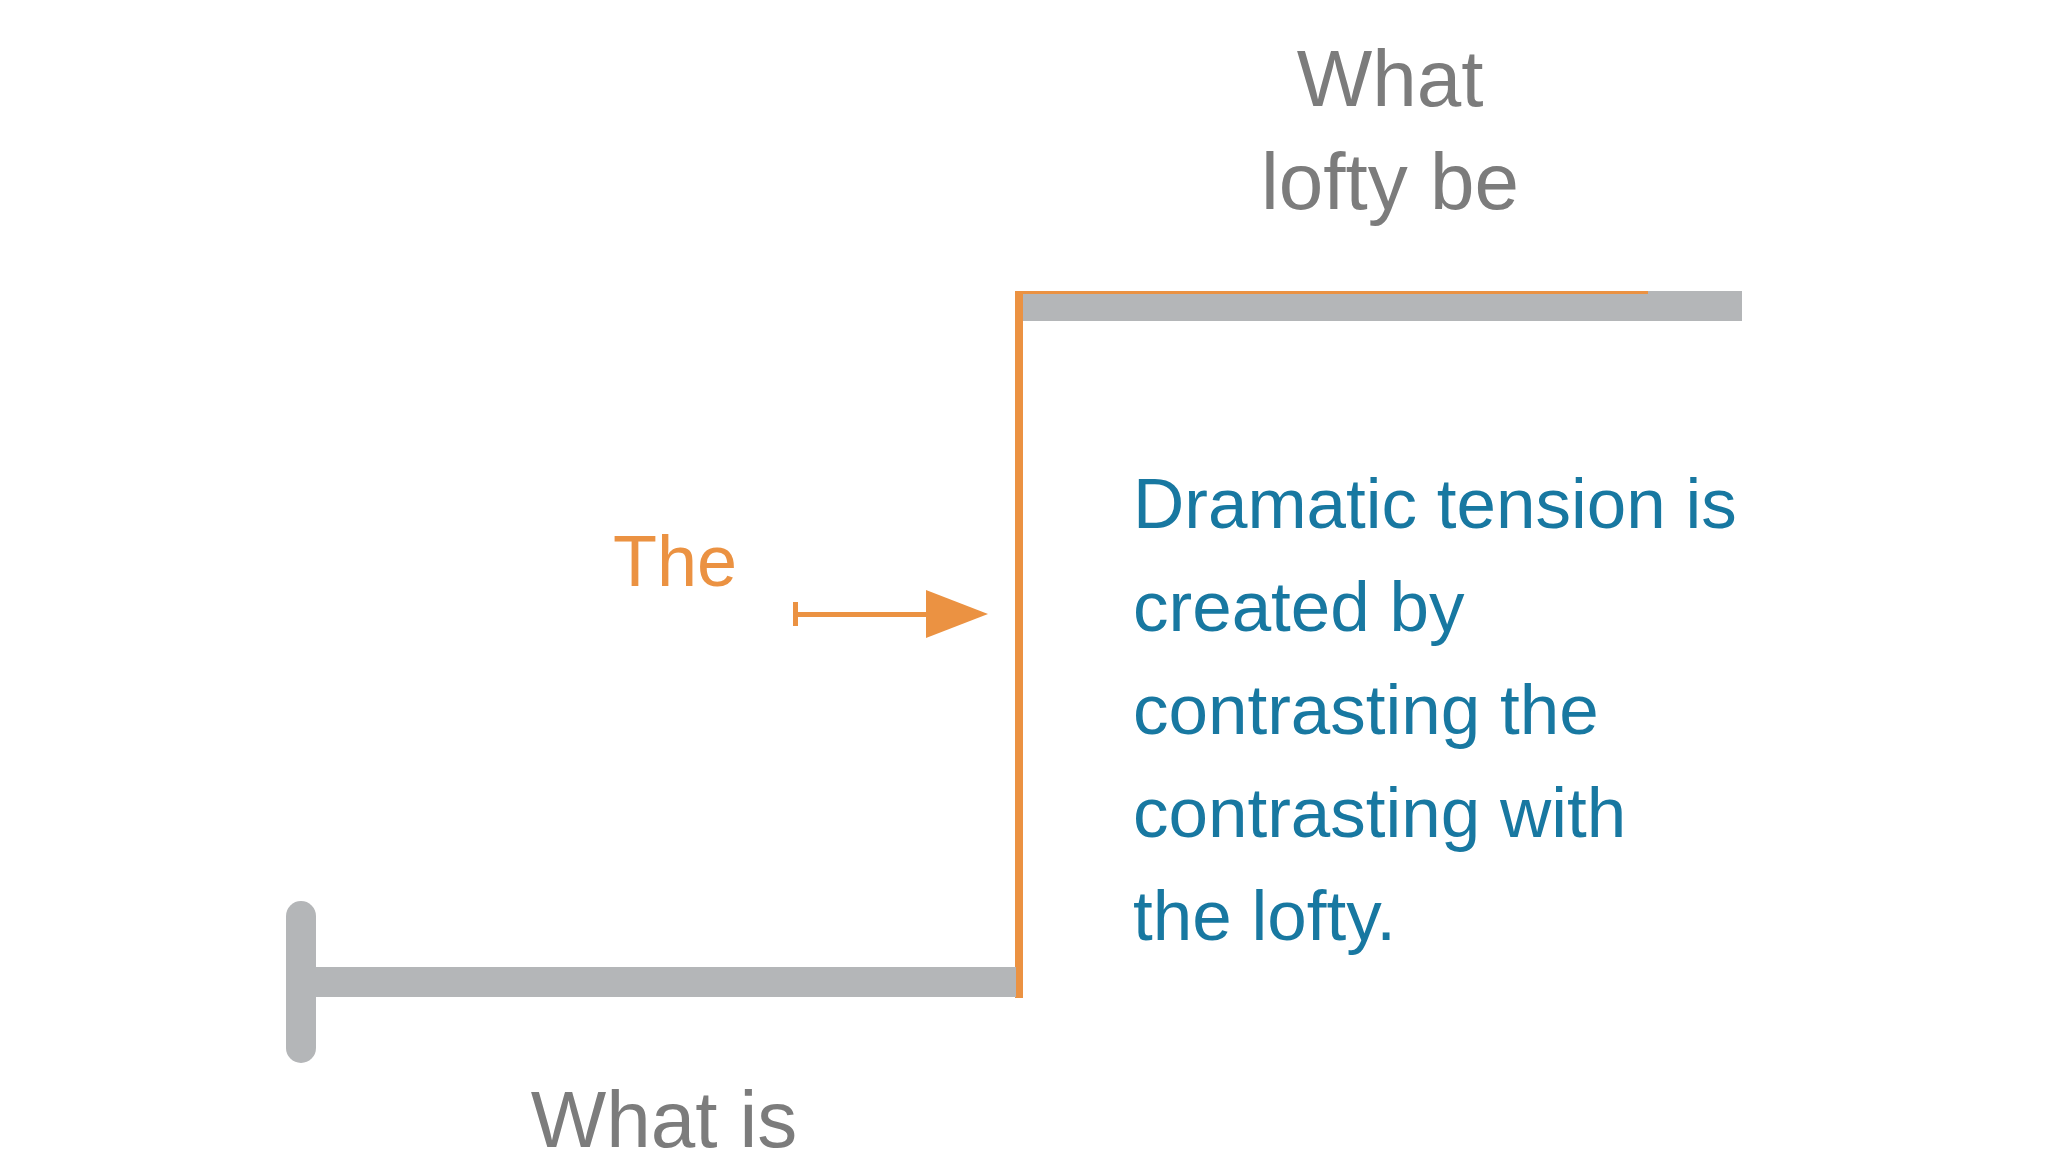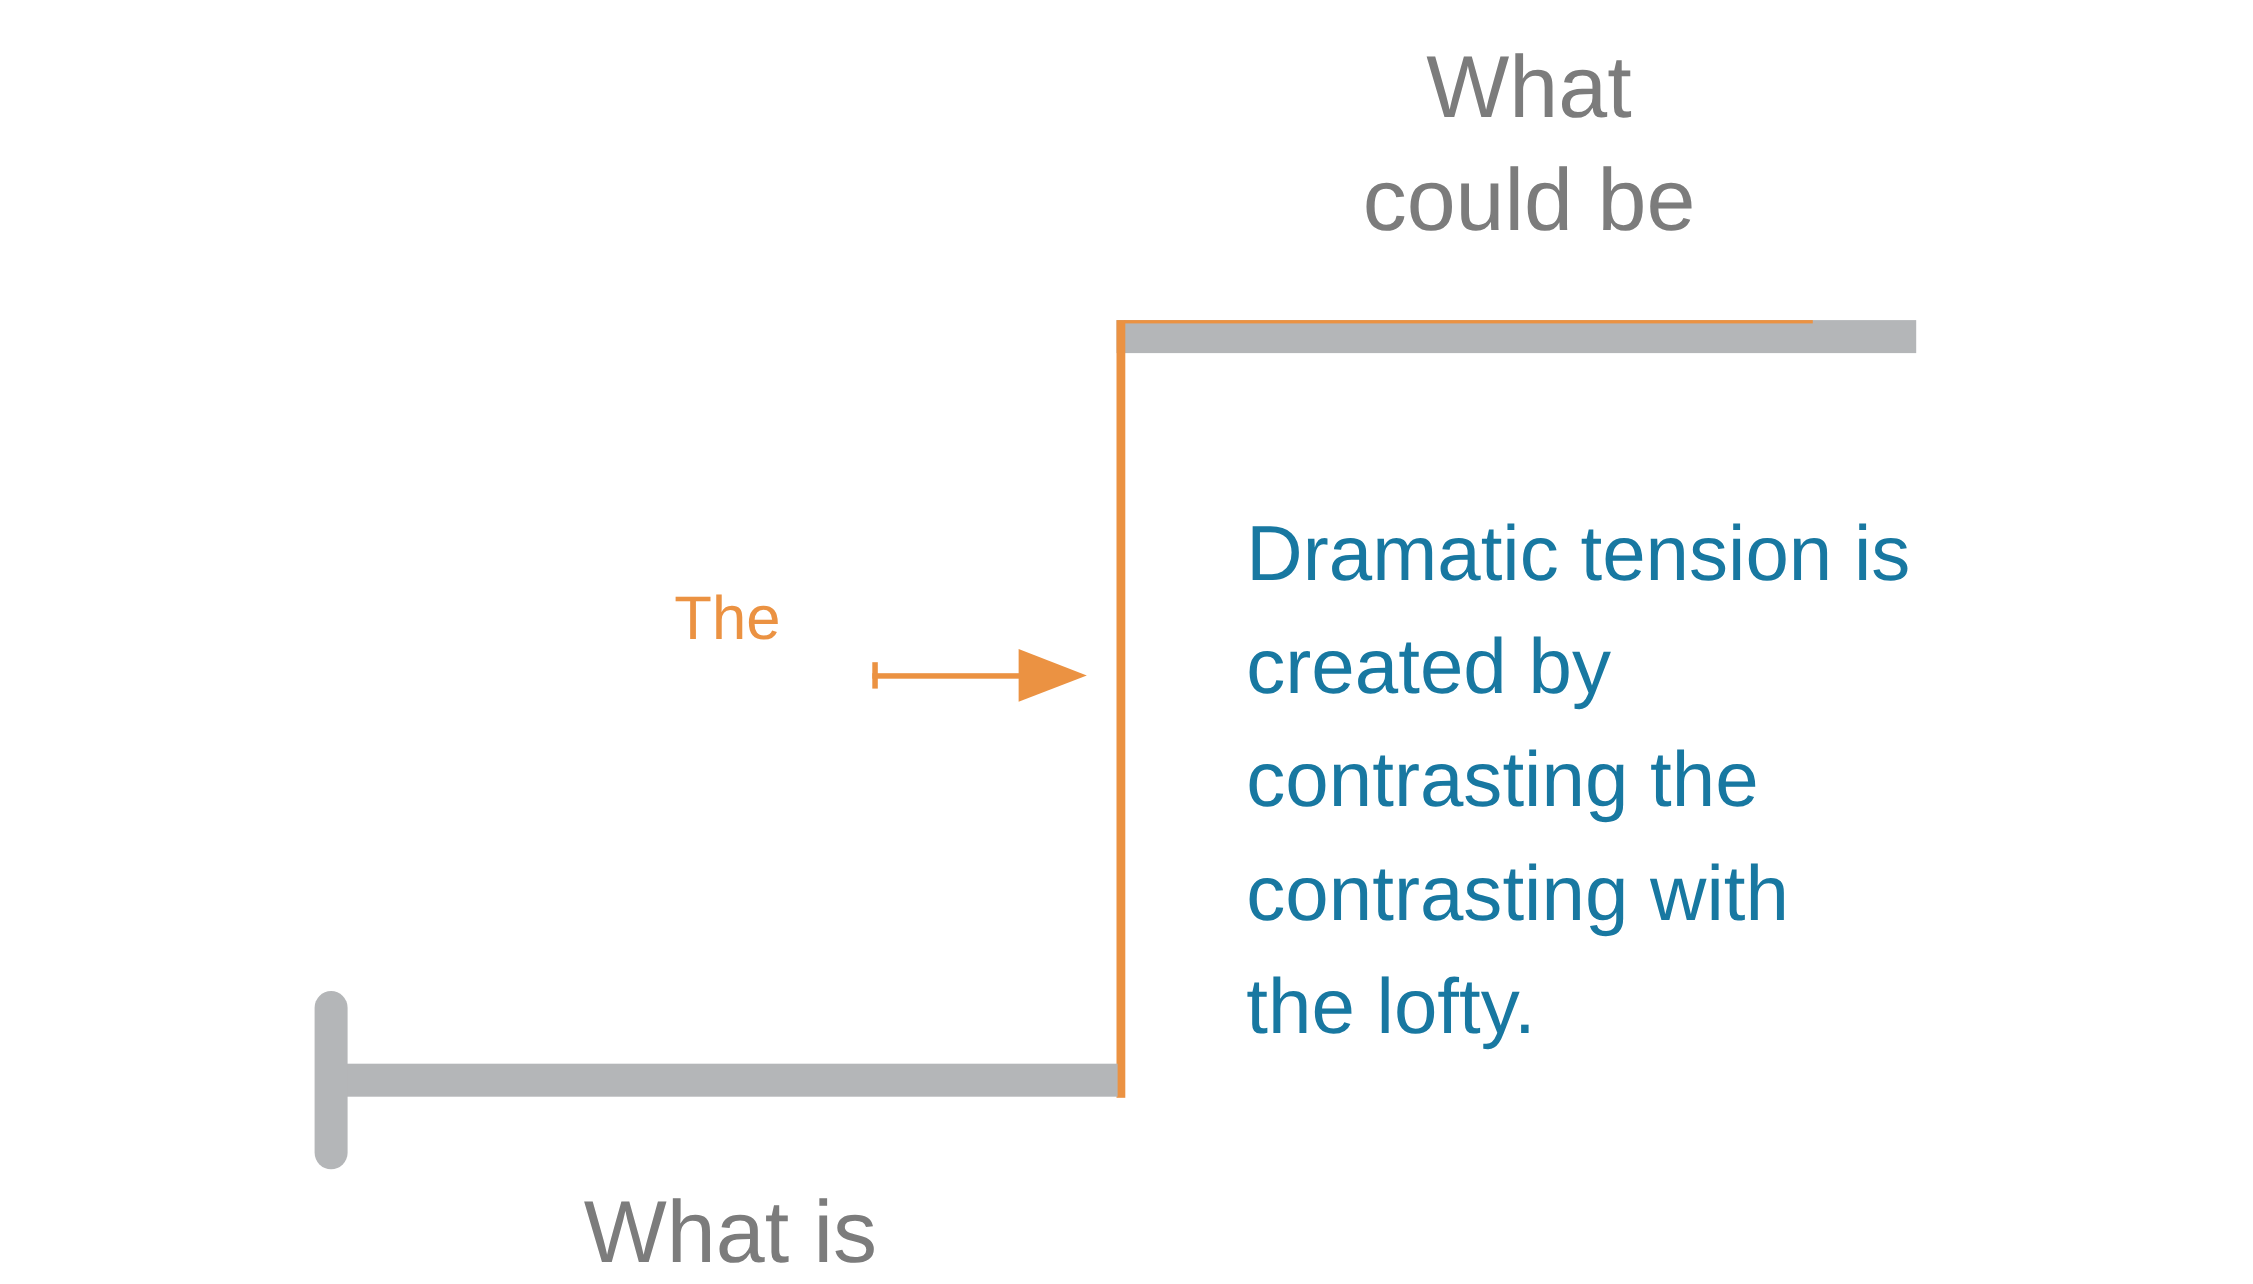--- a/index.html
+++ b/index.html
@@ -71,21 +71,21 @@
   .top-label {
     left: 1040px; top: 27px;
     width: 700px;
     text-align: center;
     font-size: 80px;
     line-height: 103px;
     color: var(--gray_text, #7C7C7C);
   }
   .gap-label {
     left: 613px; top: 510px;
-    font-size: 56px;
+    font-size: 72px;
     line-height: 103px;
     color: var(--orange, #EB9242);
     text-align: right;
   }
   .description {
     left: 1133px; top: 452px;
     font-size: 71px;
     line-height: 103px;
     color: var(--blue, #1878A1);
     white-space: nowrap;
@@ -100,21 +100,21 @@
     margin-top: 23px;
   }
 </style>
 </head>
 <body>
 
 <div class="canvas">
 
   <div class="abs top-label">
     <div>What</div>
-    <div>could be</div>
+    <div>lofty be</div>
   </div>
 
   <div class="abs top-bar"></div>
   <div class="abs top-bar-orange-strip"></div>
 
   <div class="abs gap-vline"></div>
 
   <div class="abs gap-label">
     <div>The</div>
   </div>

